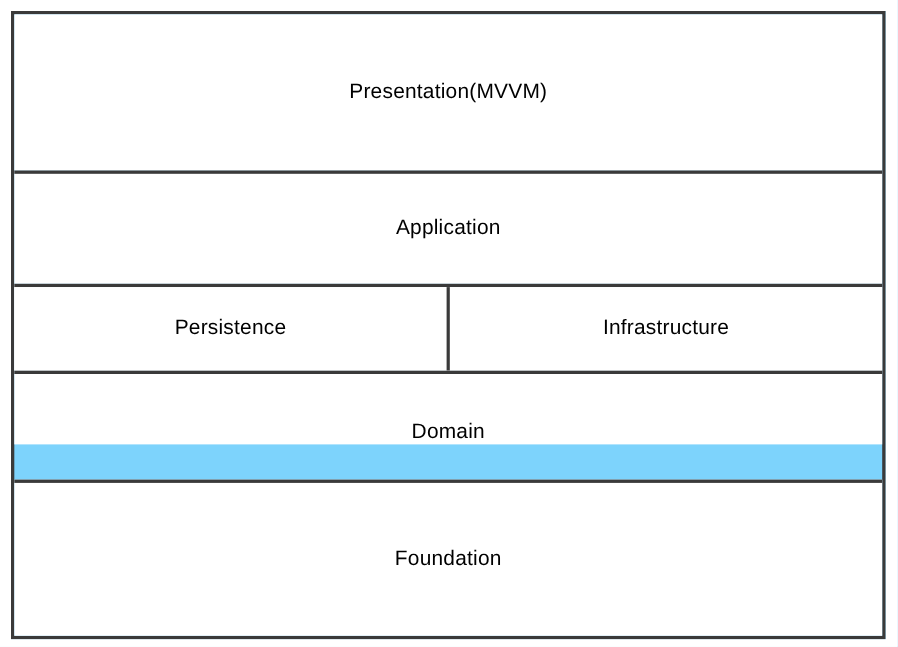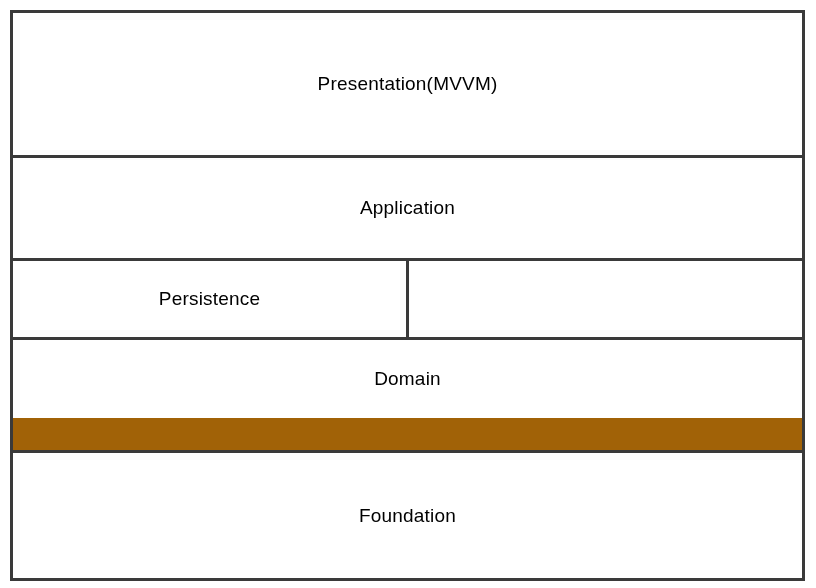--- a/index.html
+++ b/index.html
@@ -12,39 +12,39 @@
     overflow: hidden;
   }
   .diagram {
     position: absolute;
     left: 10px;
     top: 10px;
     width: 795px;
     height: 571px;
     box-sizing: border-box;
     border: 3px solid #3a3a3a;
-    background: #a16207;
+    background: #7dd3fc;
     display: flex;
     flex-direction: column;
   }
   .layer {
     box-sizing: border-box;
     display: flex;
     align-items: center;
     justify-content: center;
     font-size: 19px;
     color: #000000;
     background: #ffffff;
     letter-spacing: 0.2px;
   }
   .layer + .layer { border-top: 3px solid #3a3a3a; }
   .row-presentation { height: 142px; }
   .row-application  { height: 103px; }
   .row-split        { height: 79px; display: flex; flex-direction: row; align-items: stretch; justify-content: flex-start; }
-  .row-domain       { height: 81px; }
+  .row-domain       { height: 67px; align-items: flex-end; }
   .row-rxswift      { height: 79px; }
   .row-foundation   { flex: 1 1 auto; margin-top: 32px; }
   .cell {
     box-sizing: border-box;
     display: flex;
     align-items: center;
     justify-content: center;
     font-size: 19px;
     color: #000000;
     background: #ffffff;
@@ -64,20 +64,23 @@
   </div>
 
   <div class="layer row-application">
     <span>Application</span>
   </div>
 
   <div class="layer row-split">
     <div class="cell cell-persistence">
       <span>Persistence</span>
     </div>
+    <div class="cell cell-infrastructure">
+      <span>Infrastructure</span>
+    </div>
   </div>
 
   <div class="layer row-domain">
     <span>Domain</span>
   </div>
 
 
   <div class="layer row-foundation">
     <span>Foundation</span>
   </div>

